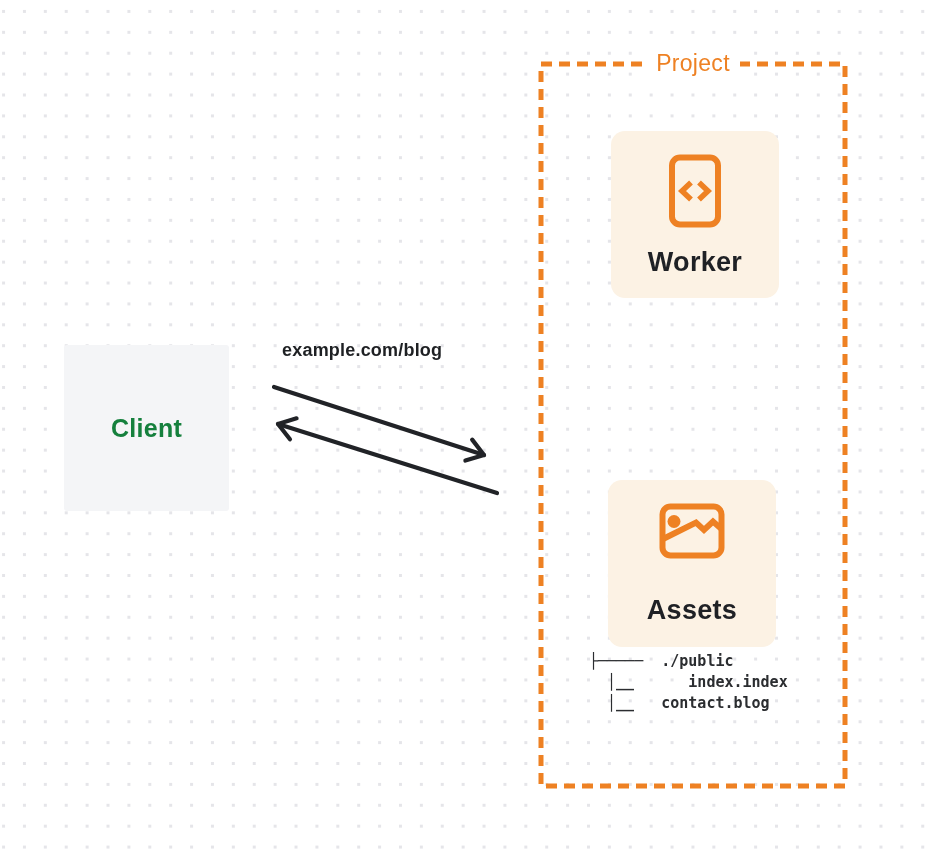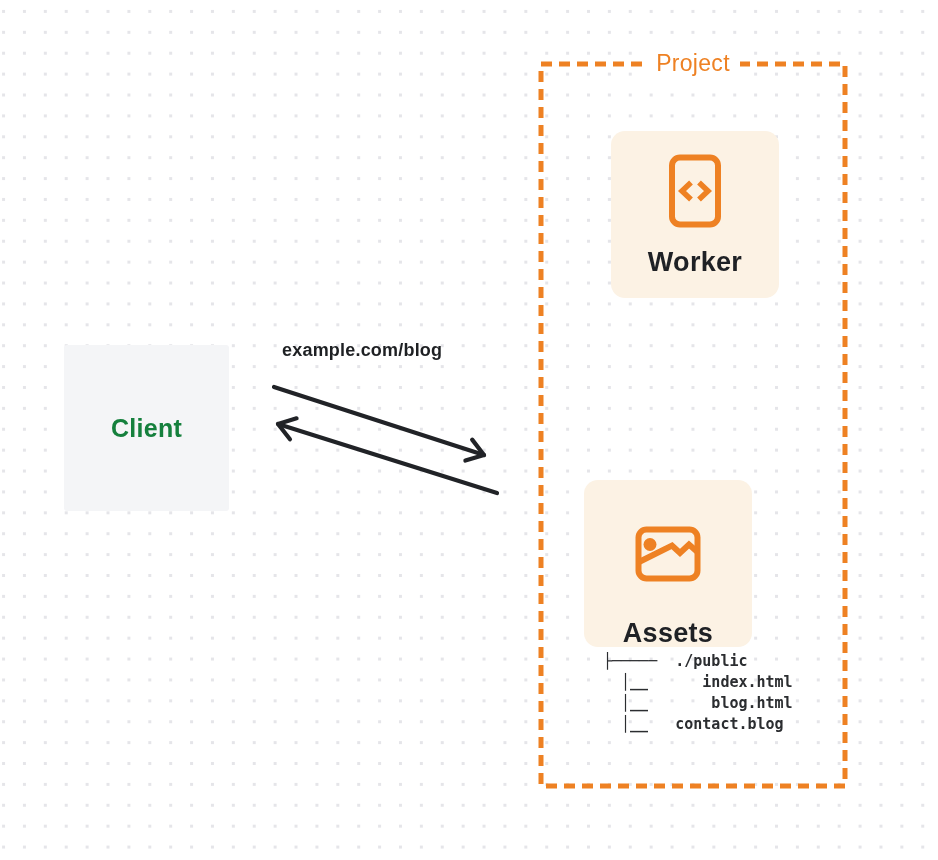--- a/index.html
+++ b/index.html
@@ -42,31 +42,30 @@
     font-size:23px;font-weight:400;letter-spacing:.3px;color:#EE8123;
   }
 
   
   .component-box{
     position:absolute;width:168px;height:167px;
     background:#FCF2E4;border-radius:14px;
     display:flex;flex-direction:column;align-items:center;justify-content:center;
   }
   .worker-box{left:611px;top:131px;gap:21px;}
-  .assets-box{left:584px;top:480px;gap:38px;justify-content:flex-end;}
+  .assets-box{left:608px;top:480px;gap:38px;}
   .component-box .label{font-size:27px;font-weight:700;letter-spacing:.3px;color:#1F2125;line-height:1;}
   .icon-svg{display:block;}
 
   
   .file-tree{
     position:absolute;left:589px;top:651px;
     font-family:"DejaVu Sans Mono",monospace;
     font-size:15px;font-weight:700;line-height:21px;
     color:#2B2D30;
-    margin-left:14px;
   }
   .file-tree .tree-line{white-space:pre;}
 </style>
 </head>
 <body>
 
 <div class="canvas">
 
   <svg class="layer" width="938" height="860" viewBox="0 0 938 860">
     <defs>
@@ -104,18 +103,17 @@
     <svg class="icon-svg" width="66" height="56" viewBox="0 0 66 56">
       <rect x="3.5" y="3.5" width="59" height="49" rx="8" fill="none" stroke="#EE8123" stroke-width="6"></rect>
       <circle cx="15" cy="18.5" r="6.5" fill="#EE8123"></circle>
       <path d="M4,36 L37,19.5 L45,27 L54,18.5 L62.5,26" fill="none" stroke="#EE8123" stroke-width="6" stroke-linecap="butt" stroke-linejoin="miter"></path>
     </svg>
     <span class="label">Assets</span>
   </div>
 
   <div class="file-tree">
     <div class="tree-line">├─────  ./public</div>
-    <div class="tree-line">  │__      index.html</div>
-    <div class="tree-line">  │__       blog.html</div>
+    <div class="tree-line">  │__      index.index</div>
     <div class="tree-line">  │__   contact.blog</div>
   </div>
 
 </div>
 
 </body></html>

